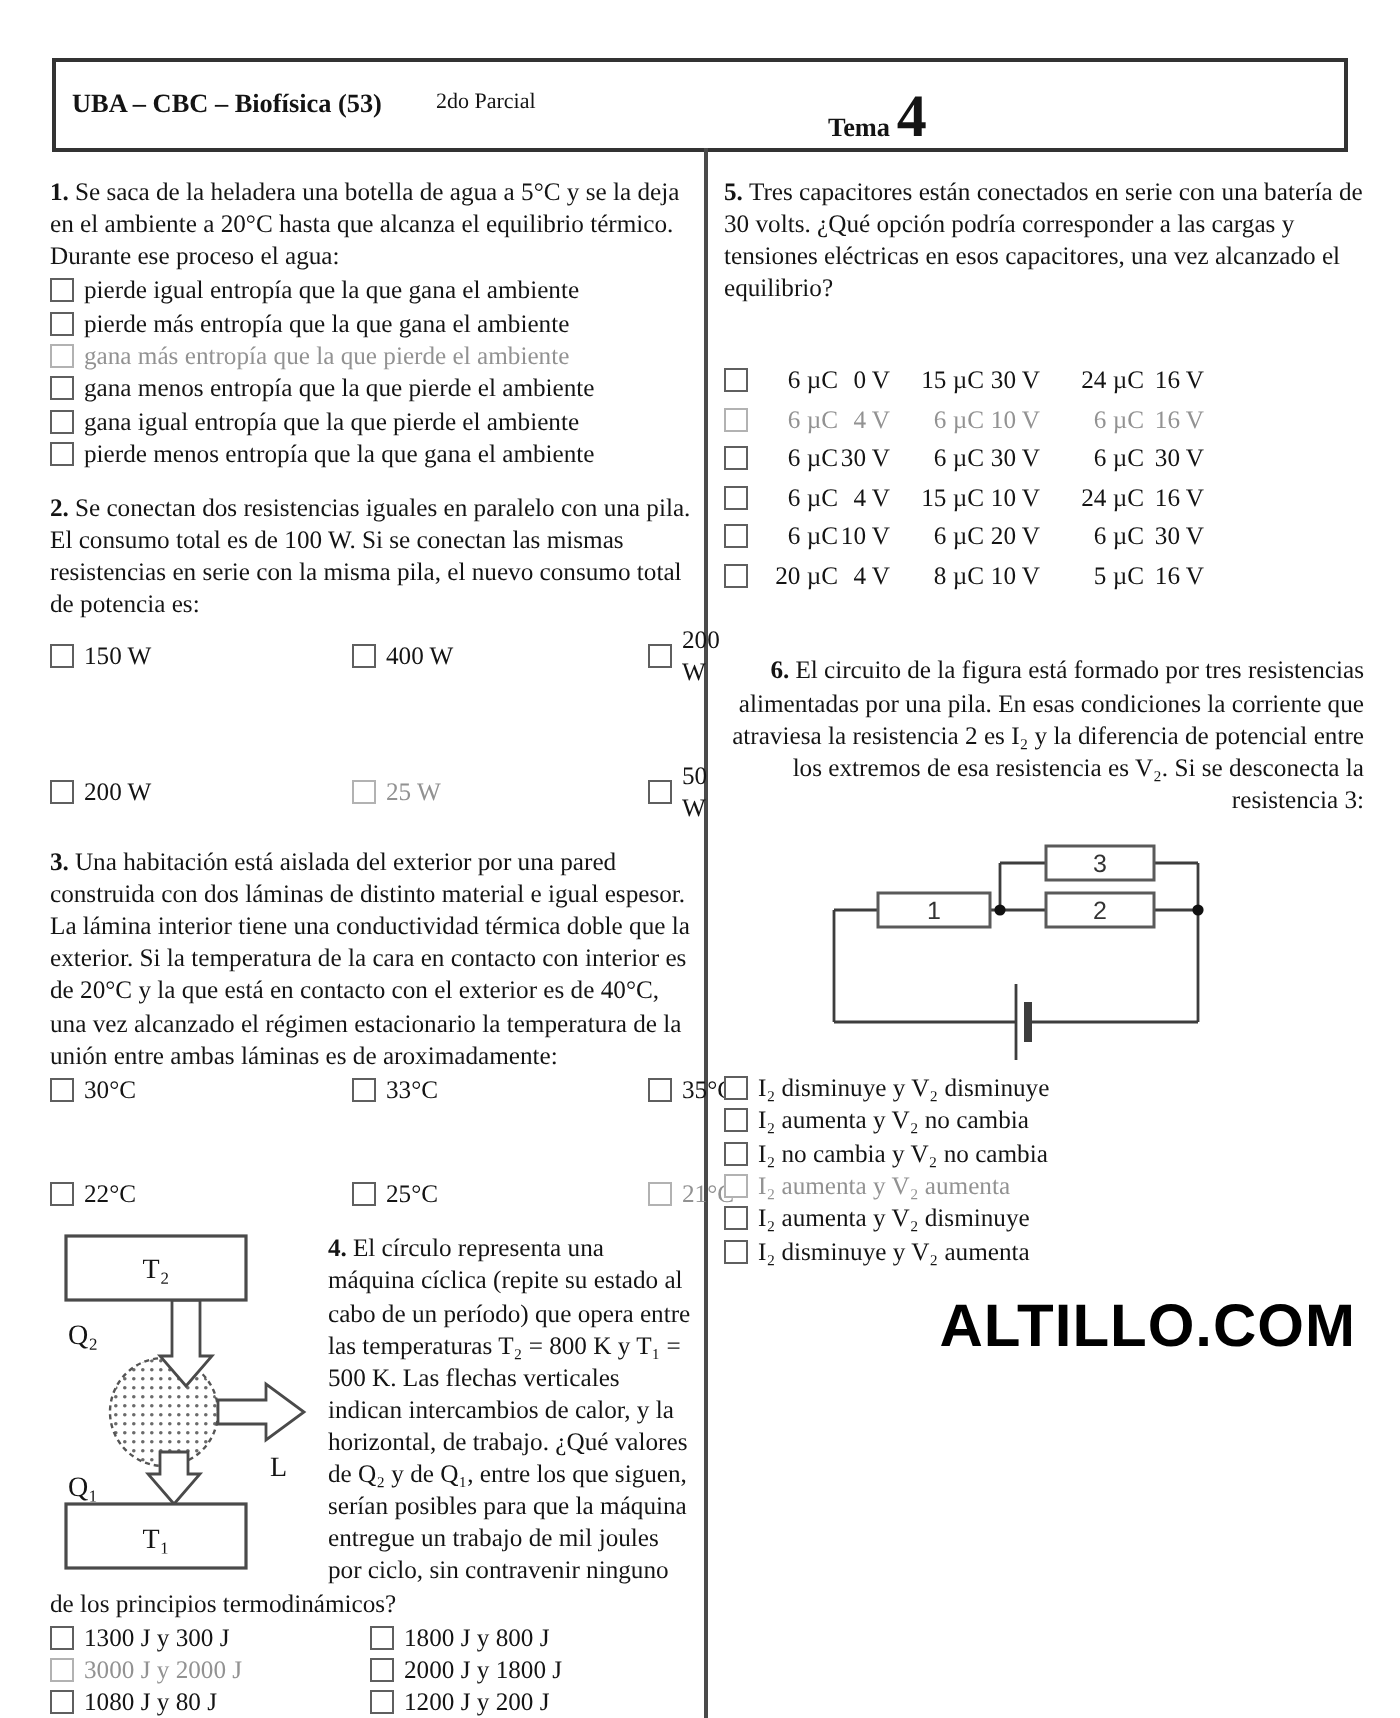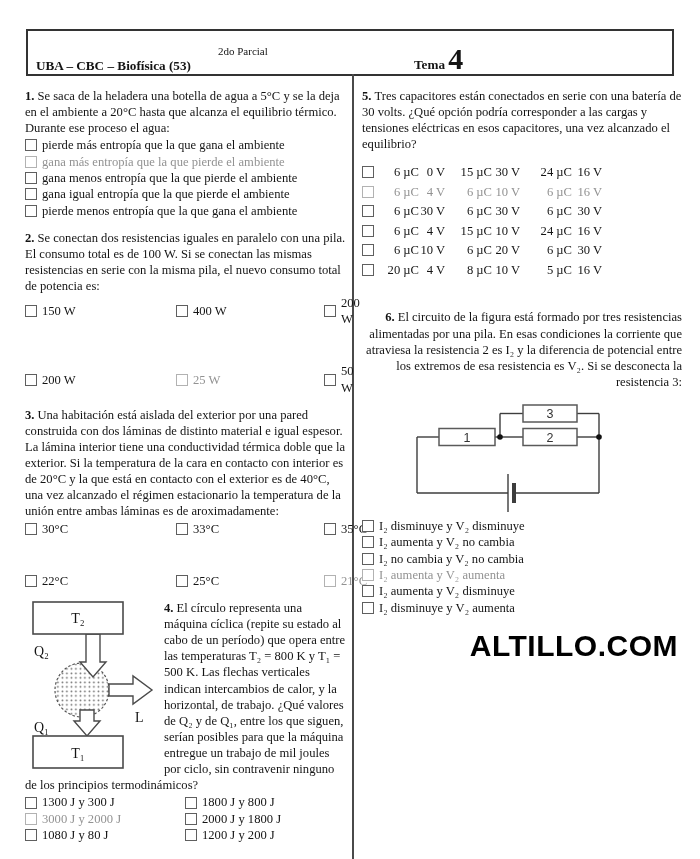--- a/index.html
+++ b/index.html
@@ -1,21 +1,21 @@
 <!DOCTYPE html>
 <html><head>
 <meta charset="utf-8">
 <style>
   html,body{margin:0;padding:0;background:#fff;}
   .page{position:relative;width:700px;height:859px;background:#fff;overflow:hidden;
         font-family:"Liberation Serif","DejaVu Serif",serif;color:#141414;
         font-size:12.6px;line-height:1.28;}
   
   .header-box{position:absolute;left:26px;top:29px;width:644px;height:43px;border:2px solid #333;}
-  .hdr-course{position:absolute;left:8px;top:13px;font-weight:bold;font-size:13.2px;white-space:nowrap;margin-top:14px;}
+  .hdr-course{position:absolute;left:8px;top:13px;font-weight:bold;font-size:13.2px;white-space:nowrap;}
   .hdr-exam{position:absolute;left:190px;top:13px;font-weight:normal;font-size:11px;white-space:nowrap;}
   .hdr-tema{position:absolute;left:386px;top:9px;font-weight:bold;font-size:13.2px;white-space:nowrap;}
   .hdr-tema .big{font-size:30px;font-weight:bold;}
   
   .divider{position:absolute;left:352px;top:74px;height:785px;width:0;border-left:2px solid #4a4a4a;}
   .col-left{position:absolute;left:25px;top:88px;width:322px;}
   .col-right{position:absolute;left:362px;top:88px;width:320px;}
   .q{margin:0 0 11px 0;}
   .qtext{margin:0;}
   .qnum{font-weight:bold;padding-right:3px;}
@@ -55,20 +55,24 @@
     <span class="hdr-tema"><span>Tema</span> <span class="big">4</span></span>
   </div>
 
   <div class="divider"></div>
 
   <div class="col-left">
 
     <div class="q">
       <p class="qtext"><span class="qnum">1.</span><span>Se saca de la heladera una botella de agua a 5°C y se la deja en el ambiente a 20°C hasta que alcanza el equilibrio térmico. Durante ese proceso el agua:</span></p>
       <div class="opts">
+        <div class="option">
+            <span class="cb"></span>
+            <span>pierde igual entropía que la que gana el ambiente</span>
+          </div>
         <div class="option">
             <span class="cb"></span>
             <span>pierde más entropía que la que gana el ambiente</span>
           </div>
         <div class="option gray">
             <span class="cb"></span>
             <span>gana más entropía que la que pierde el ambiente</span>
           </div>
         <div class="option">
             <span class="cb"></span>
@@ -202,21 +206,21 @@
             <span>1200 J y 200 J</span>
           </div>
       </div>
     </div>
   </div>
 
   <div class="col-right">
 
     <div class="q">
       <p class="qtext"><span class="qnum">5.</span><span>Tres capacitores están conectados en serie con una batería de 30 volts. ¿Qué opción podría corresponder a las cargas y tensiones eléctricas en esos capacitores, una vez alcanzado el equilibrio?</span></p>
-      <div class="opts" style="margin-top:10px;">
+      <div class="opts" style="margin-top:28px;">
         <div class="caprow">
             <span class="cb"></span>
             <span class="num">6 µC</span>
             <span class="num">0 V</span>
             <span class="num">15 µC</span>
             <span class="num">30 V</span>
             <span class="num">24 µC</span>
             <span class="num">16 V</span>
           </div>
         <div class="caprow gray">

